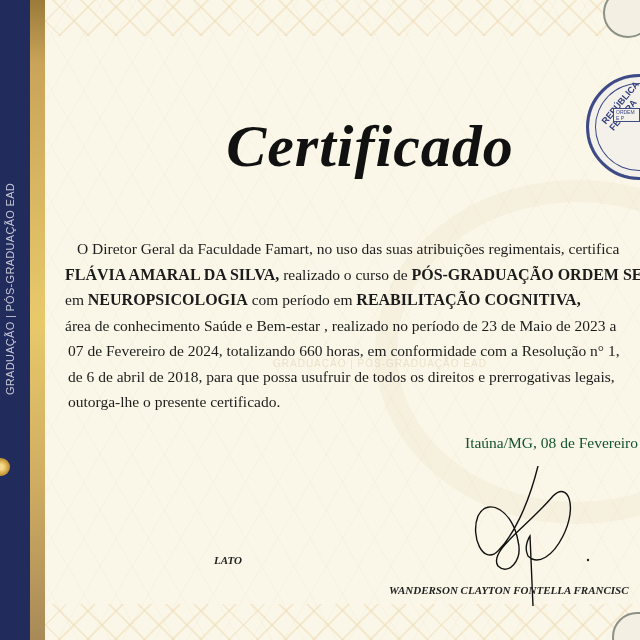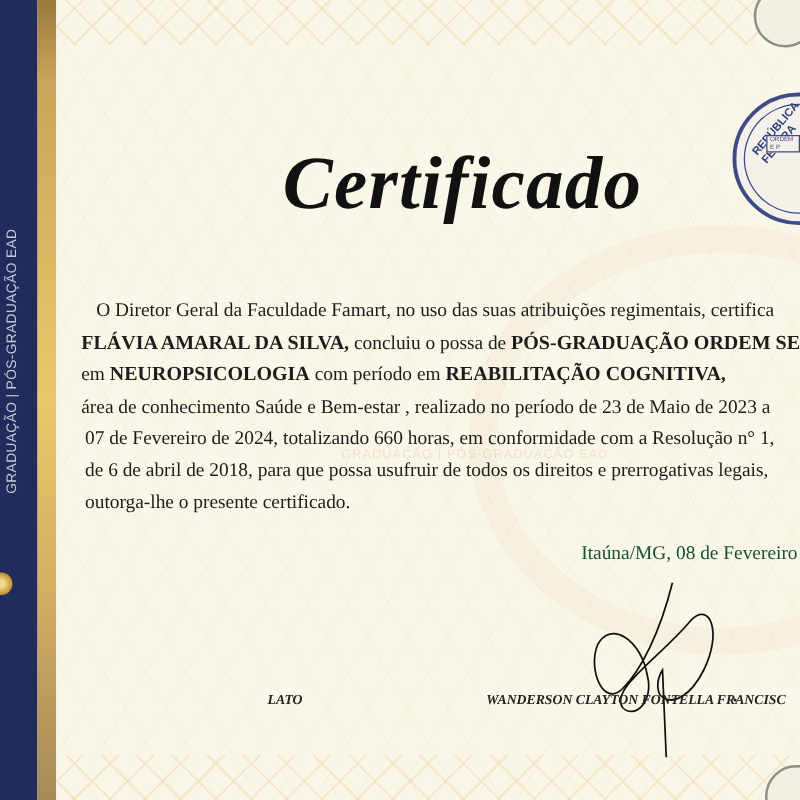--- a/index.html
+++ b/index.html
@@ -36,21 +36,21 @@
     font-family: "Liberation Serif", serif; font-style: italic; font-weight: bold; font-size: 60px; color: #111; letter-spacing: 1px; }
   .body-text { position: absolute; left: 65px; top: 236px; width: 700px; font-size: 15.5px; line-height: 25.5px; color: #1c1c1c; }
   .line { white-space: nowrap; }
   .line.l1 { padding-left: 12px; }
   .line.l2, .line.l3 { font-size: 15.5px; }
   b { font-weight: bold; font-size: 16px; }
   .line.l4 { padding-left: 0; }
   .line.l5, .line.l6, .line.l7 { padding-left: 3px; }
   .place-date { position: absolute; left: 465px; top: 434px; font-size: 15.5px; color: #14532d; white-space: nowrap; }
   .sig-student { position: absolute; left: 96px; top: 553px; font-style: italic; font-weight: bold; font-size: 11px; color: #222; text-align: right; width: 146px; line-height: 14px; }
-  .sig-director { position: absolute; left: 389px; top: 553px; font-style: italic; font-weight: bold; font-size: 11px; color: #222; white-space: nowrap; line-height: 14px; }
+  .sig-director { position: absolute; left: 389px; top: 583px; font-style: italic; font-weight: bold; font-size: 11px; color: #222; white-space: nowrap; line-height: 14px; }
   .sig-director .role { display: block; padding-left: 88px; }
   .signature { position: absolute; left: 468px; top: 466px; width: 130px; height: 140px; }
 </style>
 </head>
 <body>
 
 <div class="sidebar">
   <div class="vertical-text">GRADUAÇÃO | PÓS-GRADUAÇÃO EAD</div>
   <div class="seal-dot"></div>
 </div>
@@ -70,21 +70,21 @@
 <div class="emblem-text" style="left:598px; top:96px; transform: rotate(-50deg);">
   <span>REPÚBLICA FEDERA</span>
 </div>
 <div class="emblem-band">ORDEM E P</div>
 
 <div class="title">Certificado</div>
 
 <div class="body-text">
   <div class="line l1">O Diretor Geral da Faculdade Famart, no uso das suas atribuições regimentais, certifica</div>
   <div class="line l2">
-    <b>FLÁVIA AMARAL DA SILVA,</b><span> concluiu o possa de </span><b>PÓS-GRADUAÇÃO ORDEM SEN</b>
+    <b>FLÁVIA AMARAL DA SILVA,</b><span> realizado o curso de </span><b>PÓS-GRADUAÇÃO ORDEM SEN</b>
   </div>
   <div class="line l3">
     <span>em </span><b>NEUROPSICOLOGIA</b><span> com período em </span><b>REABILITAÇÃO COGNITIVA,</b>
   </div>
   <div class="line l4">área de conhecimento Saúde e Bem-estar , realizado no período de 23 de Maio de 2023 a</div>
   <div class="line l5">07 de Fevereiro de 2024, totalizando 660 horas, em conformidade com a Resolução n° 1,</div>
   <div class="line l6">de 6 de abril de 2018, para que possa usufruir de todos os direitos e prerrogativas legais,</div>
   <div class="line l7">outorga-lhe o presente certificado.</div>
 </div>
 

